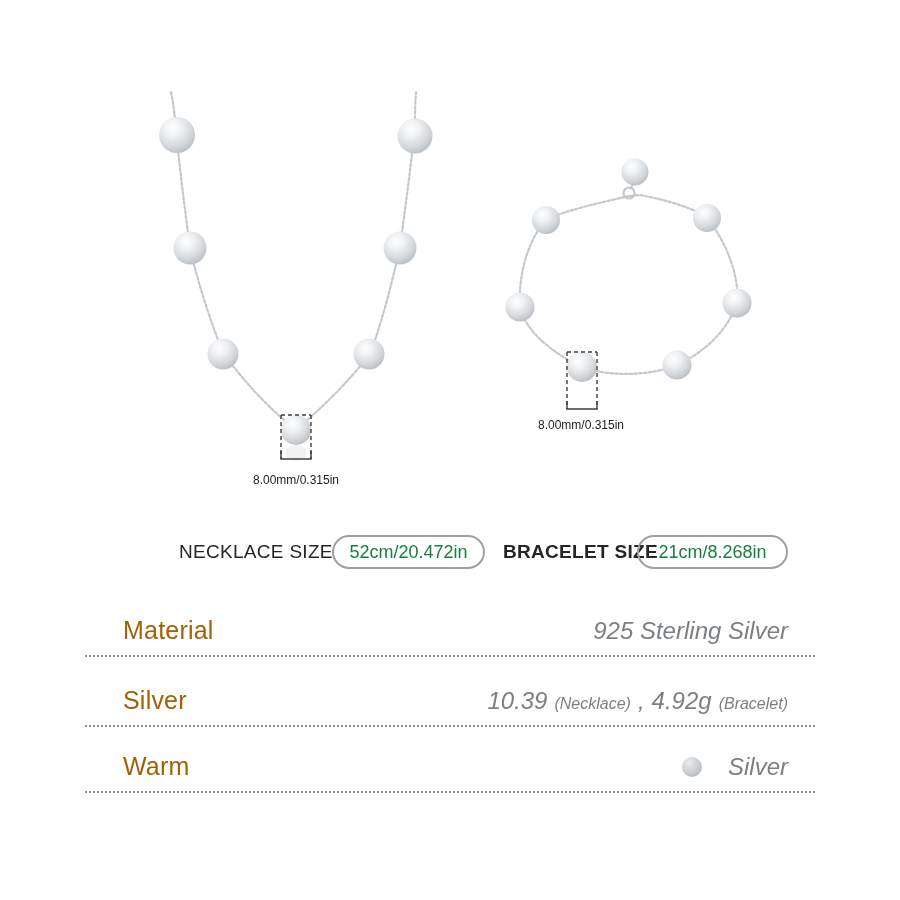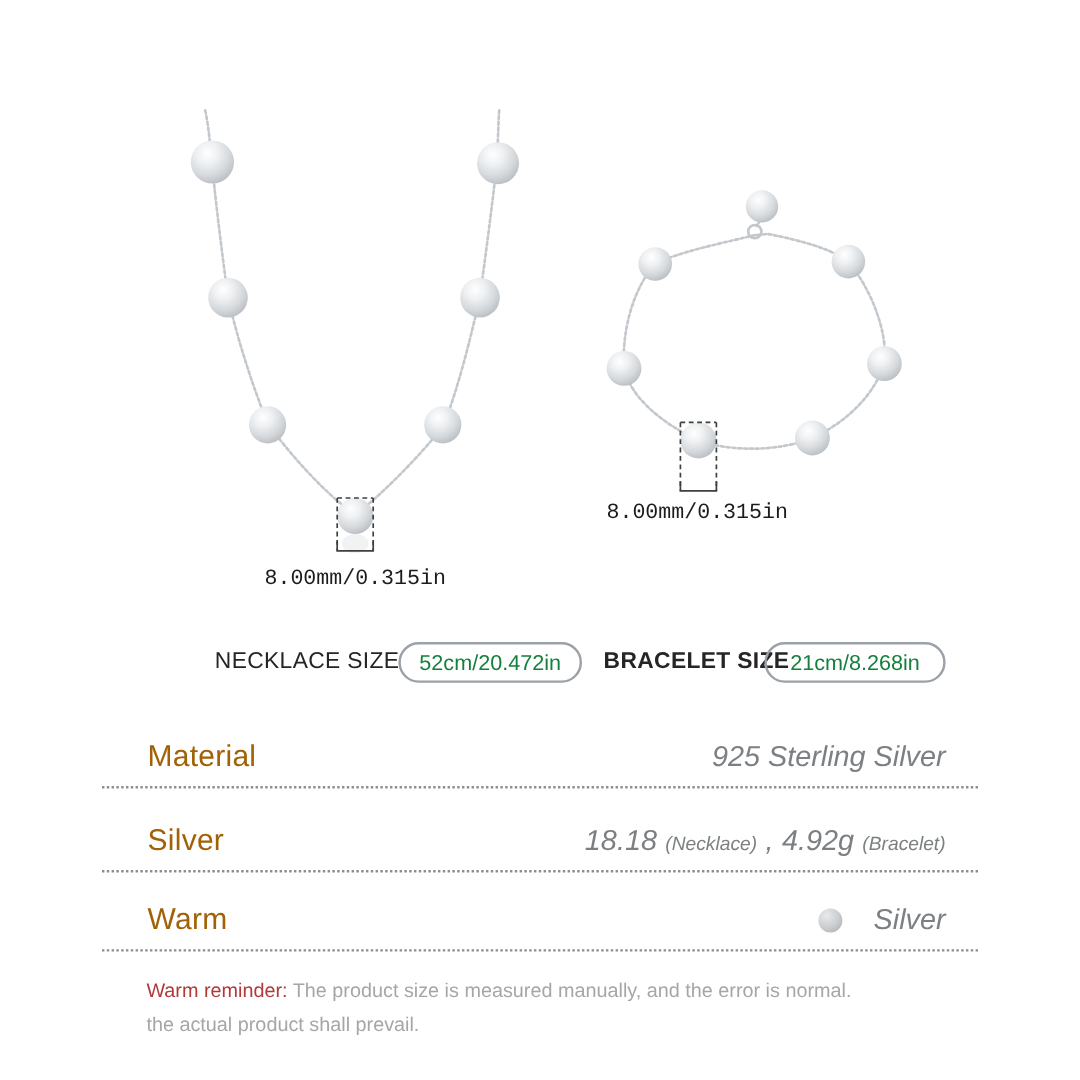--- a/index.html
+++ b/index.html
@@ -5,21 +5,21 @@
   html,body{margin:0;padding:0;background:#ffffff;}
   .canvas{
     position:relative;width:900px;height:900px;background:#ffffff;
     font-family:"Liberation Sans", sans-serif;overflow:hidden;margin:0 auto;
   }
   .svg-stage{position:absolute;left:0;top:0;}
 
   
   .dim-label{
     position:absolute;transform:translateX(-50%);white-space:nowrap;
-    font-family:Liberation Mono, monospace;font-size:18px;color:#1c1c1c;
+    font-family:Liberation Sans, sans-serif;font-size:12px;color:#1c1c1c;
   }
   #necklace-dim{left:296px;top:473px;}
   #bracelet-dim{left:581px;top:418px;}
 
   
   .size-label{
     position:absolute;top:535px;height:34px;line-height:34px;
     font-size:19px;font-weight:500;letter-spacing:.3px;color:#252525;white-space:nowrap;
   }
   #necklace-size-label{left:179px;}
@@ -125,39 +125,32 @@
   <div class="specs">
 
     <div class="spec-row">
       <span class="spec-label">Material</span>
       <span class="spec-value">925 Sterling Silver</span>
     </div>
 
     <div class="spec-row tall">
       <span class="spec-label">Silver</span>
       <span class="weight-value">
-        <span class="big">18.18</span>
+        <span class="big">10.39</span>
         <span class="small">(Necklace)</span>
         <span class="big">,</span>
         <span class="big">4.92g</span>
         <span class="small">(Bracelet)</span>
       </span>
     </div>
 
     <div class="spec-row">
       <span class="spec-label">Warm</span>
       <span class="spec-value color-value">
         <span class="swatch"></span>
         <span>Silver</span>
       </span>
     </div>
 
   </div>
 
-  <div class="reminder">
-    <div>
-      <span class="red">Warm reminder:</span>
-      <span>The product size is measured manually, and the error is normal.</span>
-    </div>
-    <div>the actual product shall prevail.</div>
-  </div>
 
 </div>
 
 </body></html>

